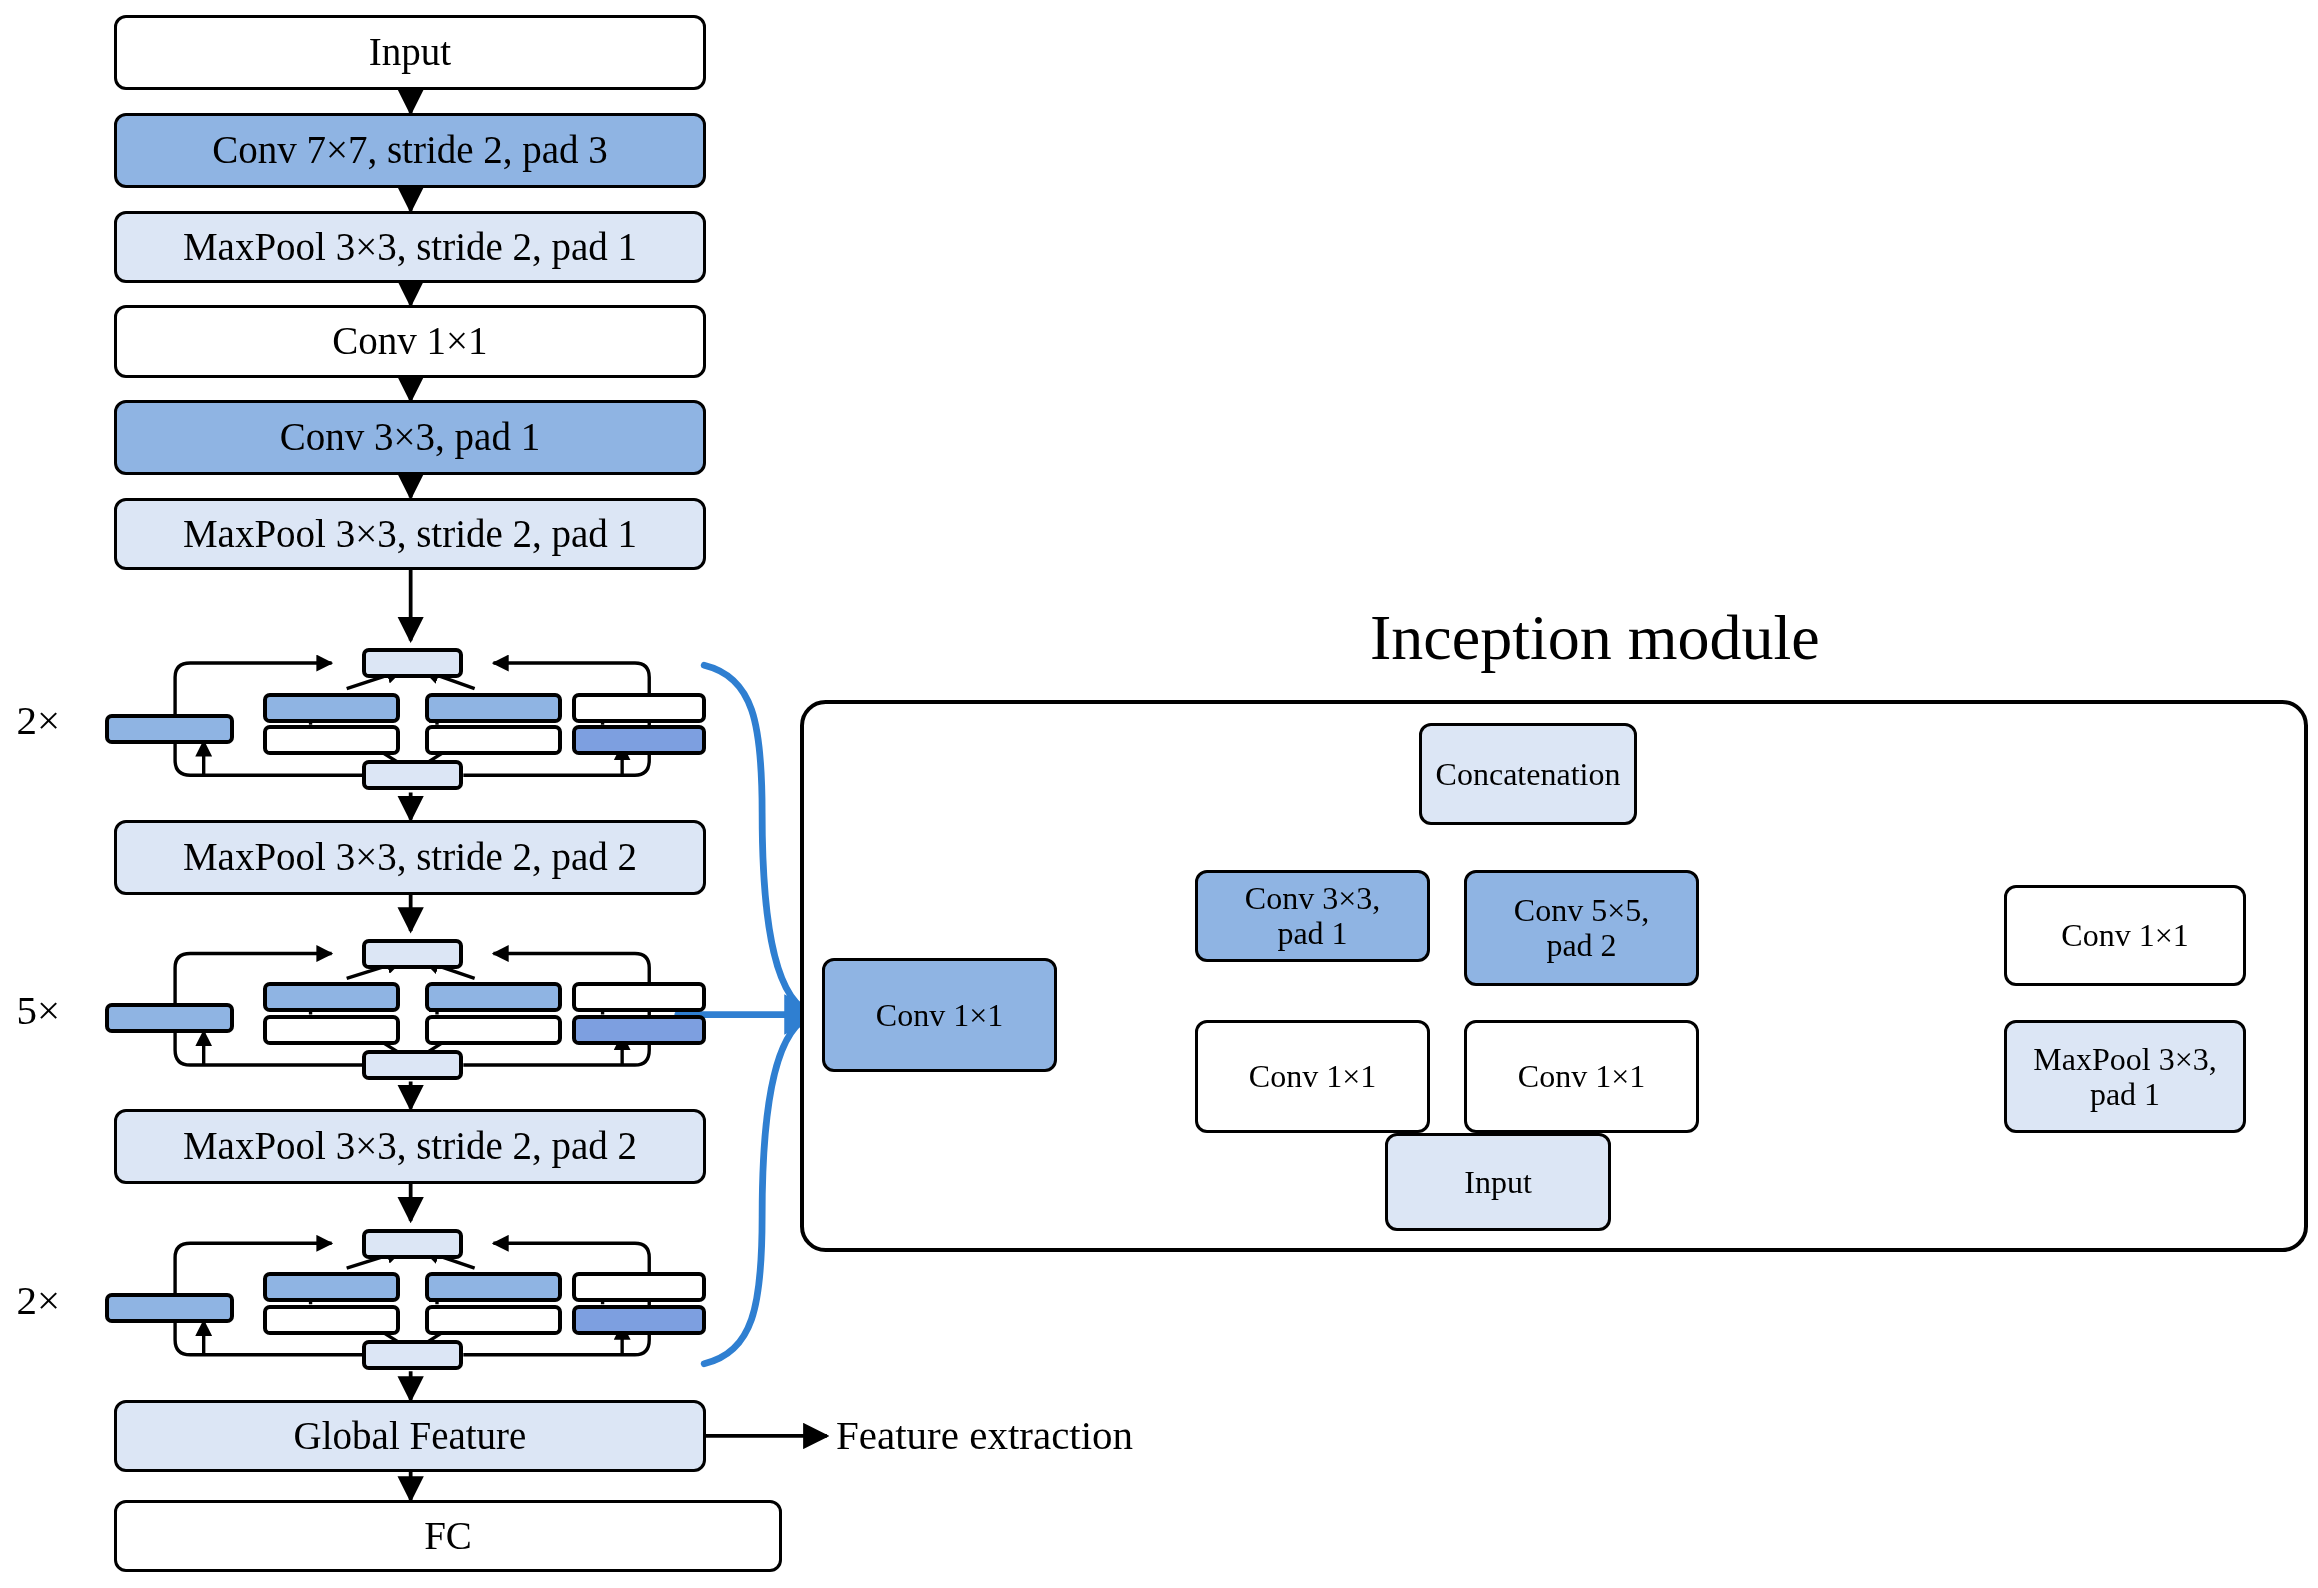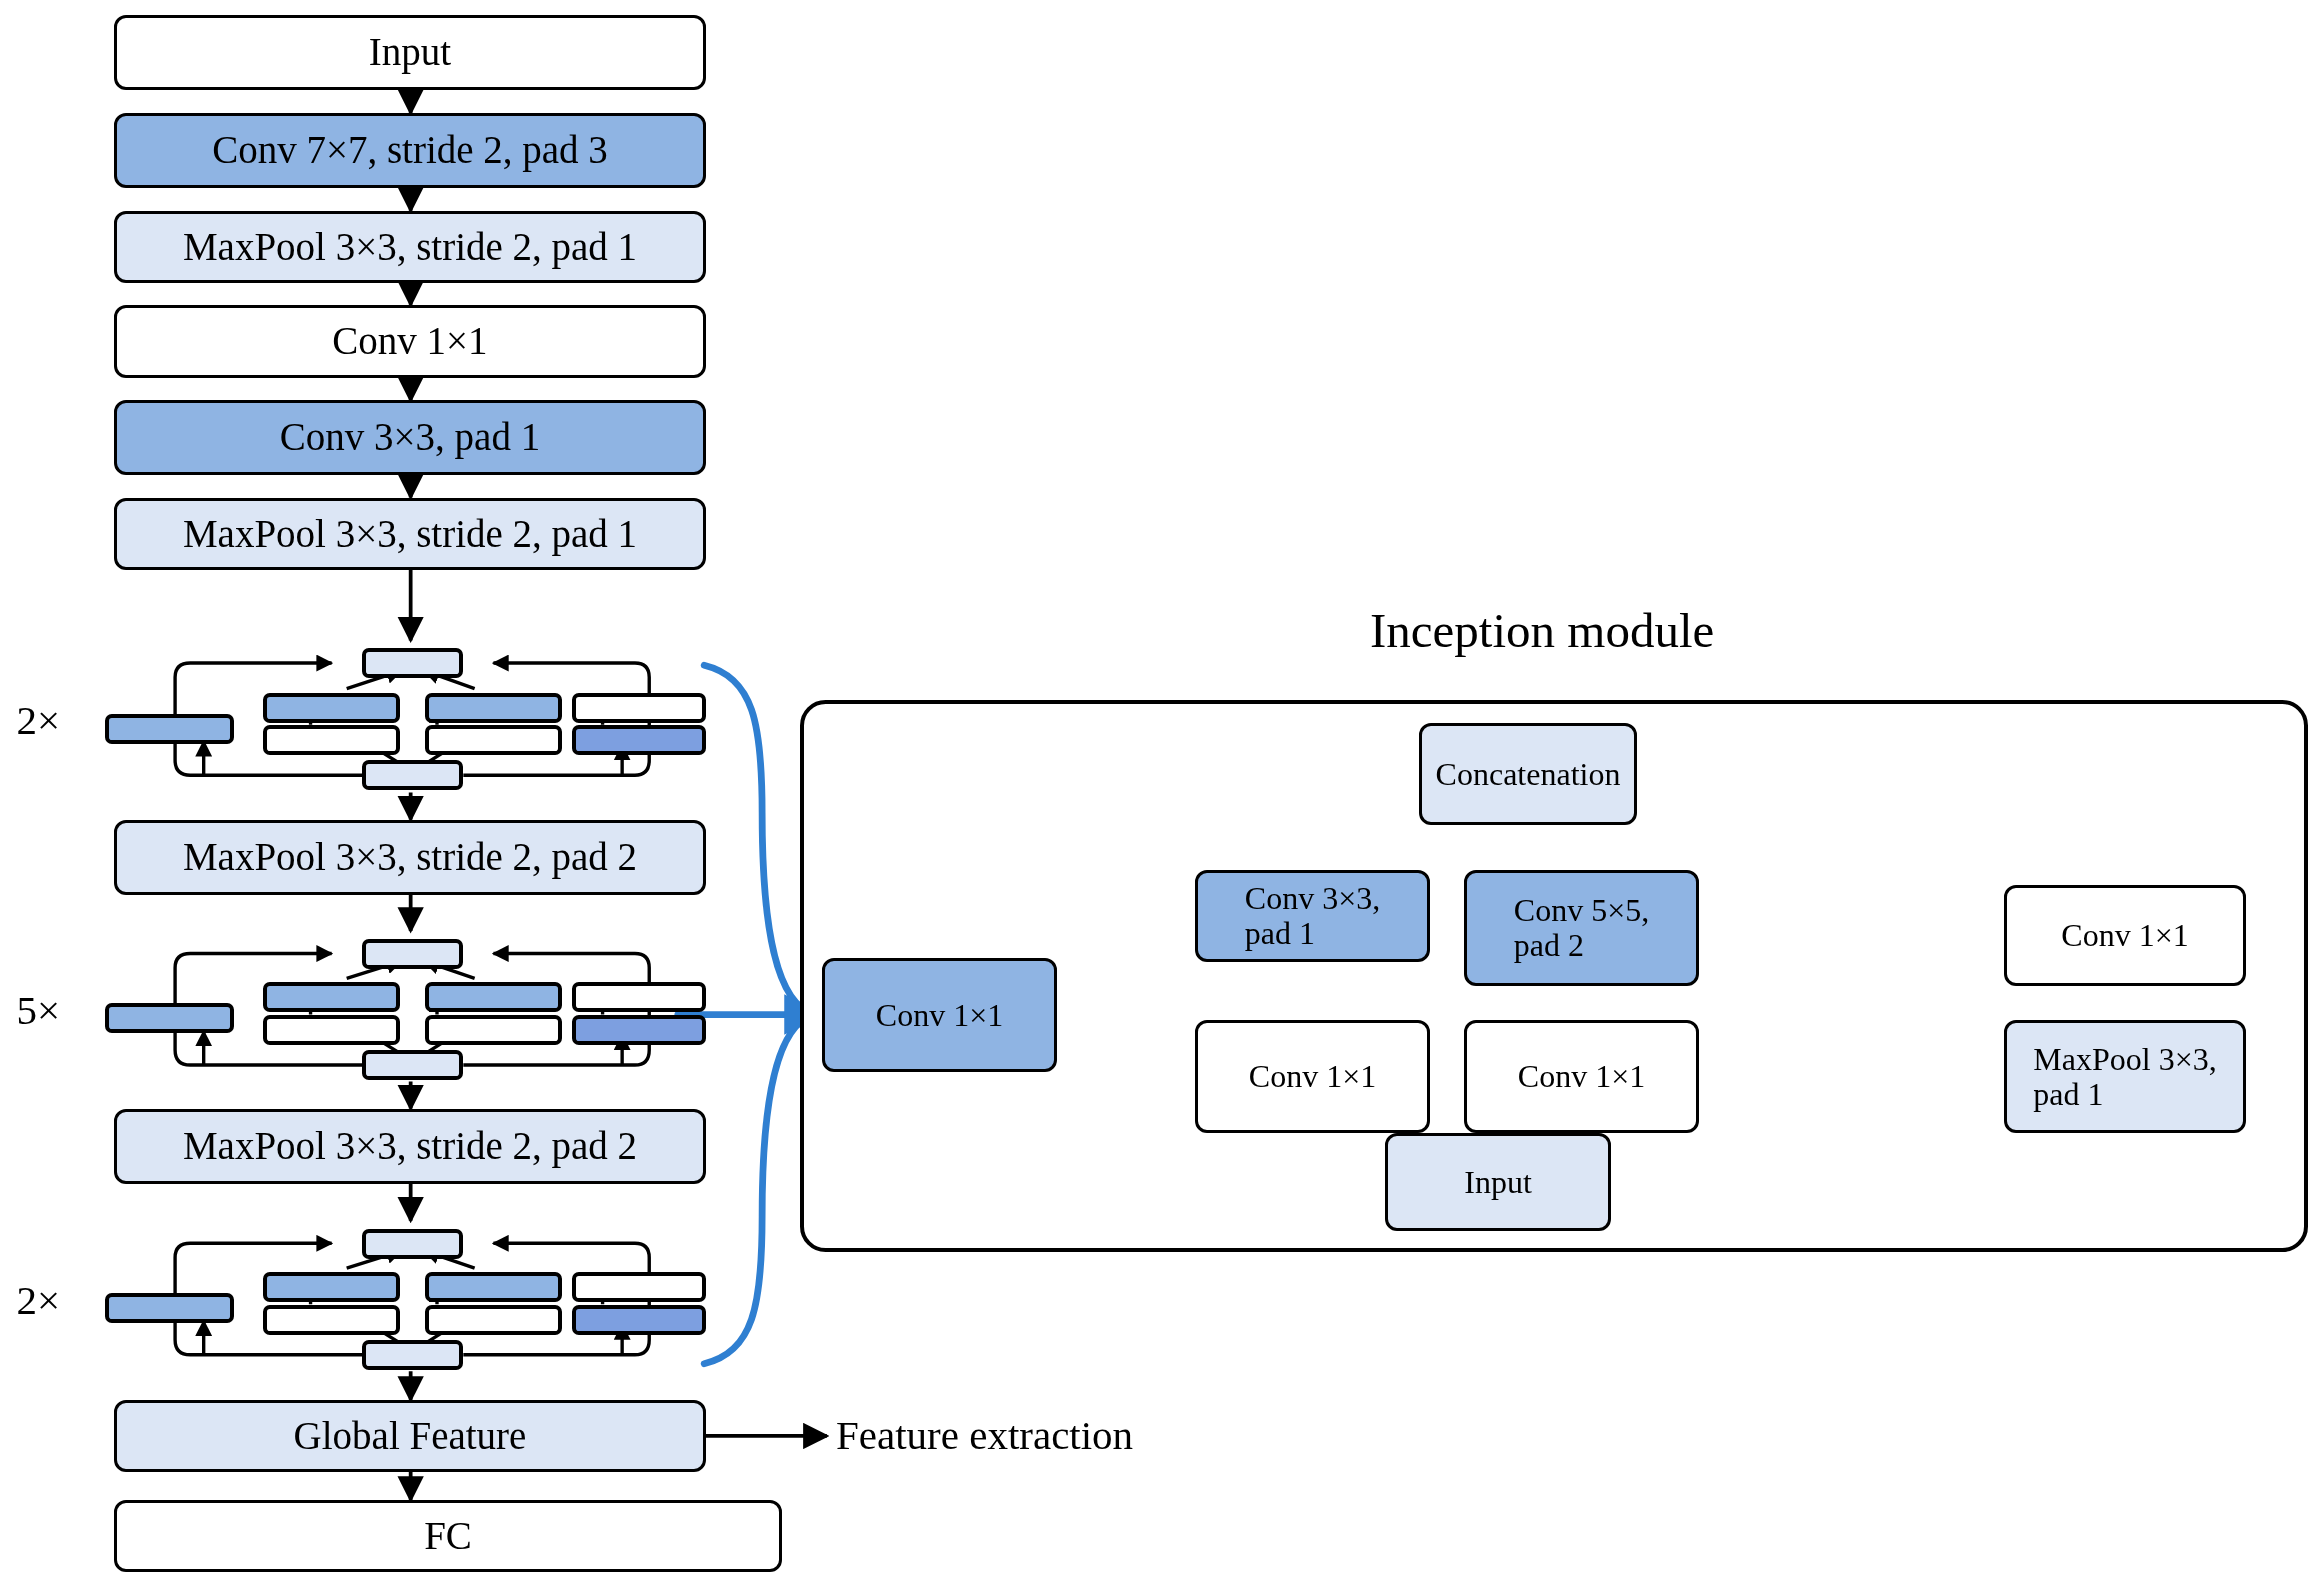--- a/index.html
+++ b/index.html
@@ -16,20 +16,21 @@
     overflow: hidden;
   }
   .box {
     position: absolute;
     box-sizing: border-box;
     border: 3.8px solid #000000;
     border-radius: 12px;
     display: flex;
     align-items: center;
     justify-content: center;
+    text-align: center;
     color: #000000;
     line-height: 1.08;
     background: #ffffff;
     white-space: pre-line;
   }
   .fill-white   { background: #ffffff; }
   .fill-light   { background: #dce6f5; }
   .fill-mid     { background: #8fb4e3; }
   .fill-strong  { background: #7d9fe0; }
 
@@ -39,21 +40,21 @@
   .label {
     position: absolute;
     color: #000000;
     font-size: 41px;
     line-height: 1;
     white-space: nowrap;
   }
   .title {
     position: absolute;
     color: #000000;
-    font-size: 49px;
+    font-size: 64px;
     line-height: 1;
     white-space: nowrap;
   }
   
   .mini {
     position: absolute;
     box-sizing: border-box;
     border: 4.5px solid #000000;
     border-radius: 6.8px;
   }

